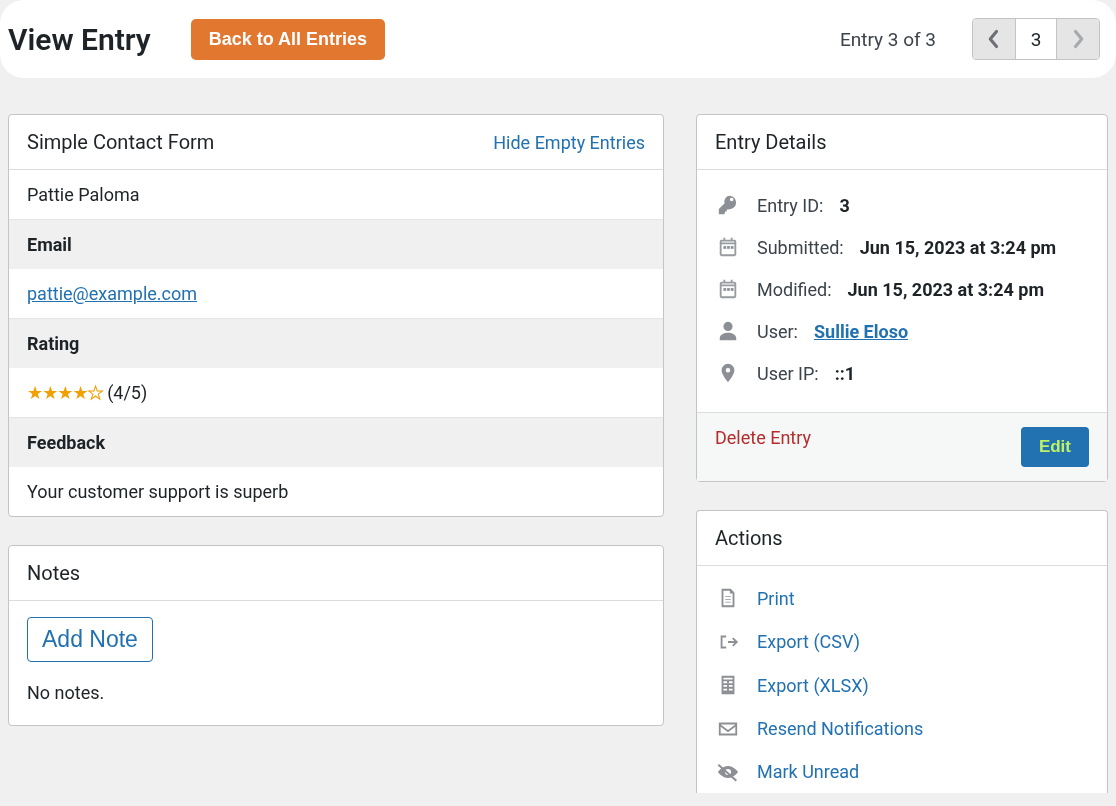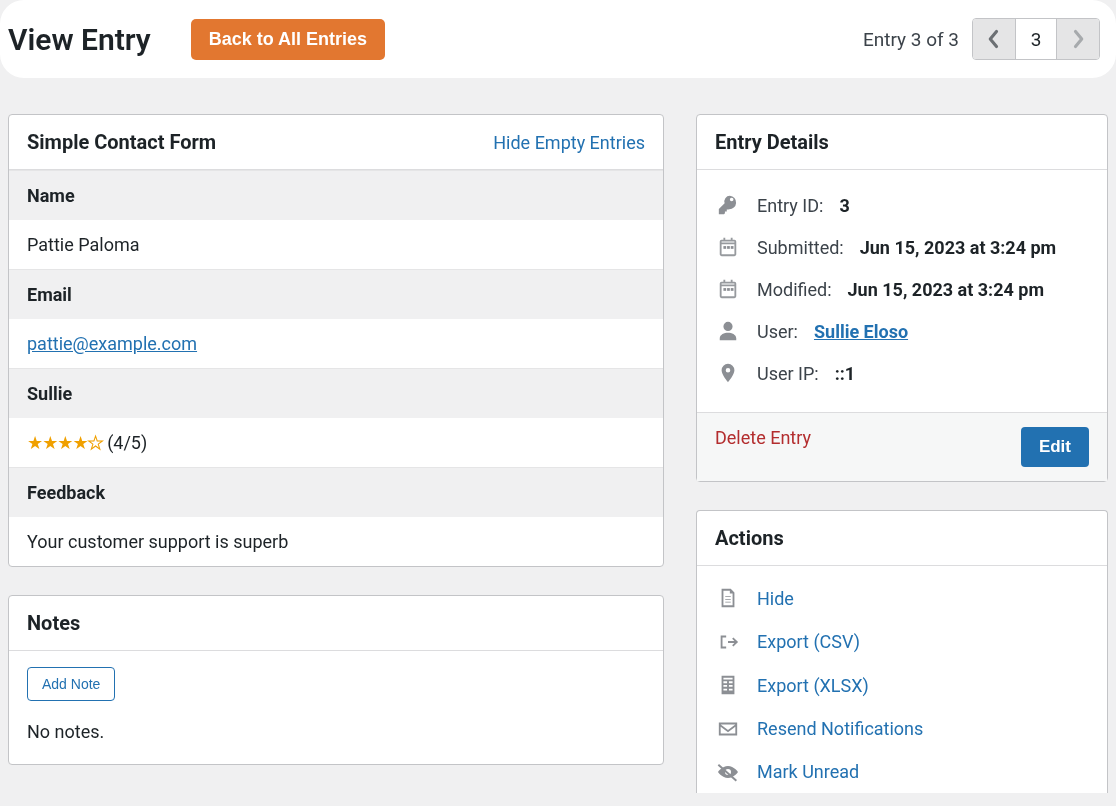--- a/index.html
+++ b/index.html
@@ -30,21 +30,21 @@
     font-weight: 600;
     border: none;
     border-radius: 5px;
     padding: 10px 18px;
     cursor: pointer;
   }
   .topbar-right {
     margin-left: auto;
     display: flex;
     align-items: center;
-    gap: 13px;
+    gap: 36px;
     padding-right: 8px;
     text-align: center;
   }
   .entry-count {
     color: #3c434a;
     font-size: 19px;
   }
   .pager {
     display: flex;
     border: 1px solid #c3c4c7;
@@ -87,21 +87,21 @@
     margin-bottom: 28px;
   }
   .panel-head {
     display: flex;
     align-items: center;
     padding: 15px 18px;
     border-bottom: 1px solid #dcdcde;
   }
   .panel-title {
     font-size: 20px;
-    font-weight: 700;
+    font-weight: 400;
     color: #1d2327;
   }
   .panel-head a.link-action {
     margin-left: auto;
     color: #2271b1;
     font-size: 18px;
     text-decoration: none;
     cursor: pointer;
   }
   .field-label {
@@ -124,21 +124,21 @@
     letter-spacing:-1px;
   }
   .stars .empty { color:#fff; -webkit-text-stroke:1px #f0a000; }
   .notes-body {
     padding: 16px 18px 22px 18px;
   }
   .btn-outline-blue {
     border:1px solid #2271b1;
     color:#2271b1;
     background:#fff;
-    font-size:14px;
+    font-size:23px;
     padding:8px 14px;
     border-radius:4px;
     cursor:pointer;
     margin-bottom:20px;
   }
   .no-notes { font-size:18px; color:#1d2327; }
   .detail-list { padding: 14px 17px 18px 18px; }
   .detail-row {
     display:flex;
     align-items:center;
@@ -156,21 +156,21 @@
     padding:14px 18px;
     display:flex;
   }
   .delete-link {
     color:#b32d2e;
     font-size:18px;
     cursor:pointer;
   }
   .btn-blue {
     background:#2271b1;
-    color:#ffffff;
+    color:#bef264;
     border:none;
     border-radius:4px;
     font-size:17px;
     font-weight:600;
     padding:10px 18px;
     cursor:pointer;
     margin-left:auto;
   }
   .action-list { padding: 10px 18px 0 18px; }
   .action-item {
@@ -215,27 +215,26 @@
 
 <div class="content">
 
   <div class="col-left">
 
     <div class="panel">
       <div class="panel-head">
         <span class="panel-title">Simple Contact Form</span>
         <a class="link-action">Hide Empty Entries</a>
       </div>
-      <div class="field-label">Name</div>
       <div class="field-value">Pattie Paloma</div>
       <div class="field-label">Email</div>
       <div class="field-value">
         <a>pattie@example.com</a>
       </div>
-      <div class="field-label">Sullie</div>
+      <div class="field-label">Rating</div>
       <div class="field-value">
         <span class="stars">★★★★<span class="empty">★</span></span>
         <span>(4/5)</span>
       </div>
       <div class="field-label">Feedback</div>
       <div class="field-value">Your customer support is superb</div>
     </div>
 
     <div class="panel">
       <div class="panel-head">
@@ -318,21 +317,21 @@
       <div class="panel-head">
         <span class="panel-title">Actions</span>
       </div>
       <div class="action-list">
         <div class="action-item">
           <span class="icon">
             <svg width="20" height="22" viewBox="0 0 20 24" fill="currentColor">
                 <path d="M3 2h10l4 4v16H3zM5 4v16h10V7h-3V4zM7 10h6v1H7zm0 3h6v1H7zm0 3h6v1H7z"></path>
               </svg>
           </span>
-          <span class="albl">Hide</span>
+          <span class="albl">Print</span>
         </div>
         <div class="action-item">
           <span class="icon">
             <svg width="22" height="20" viewBox="0 0 24 20" fill="currentColor">
                 <path d="M4 3h6v2H6v10h4v2H4zM12 9h7l-2.5-2.5 1.4-1.4L23 10l-5.1 4.9-1.4-1.4L19 11h-7z"></path>
               </svg>
           </span>
           <span class="albl">Export (CSV)</span>
         </div>
         <div class="action-item">

